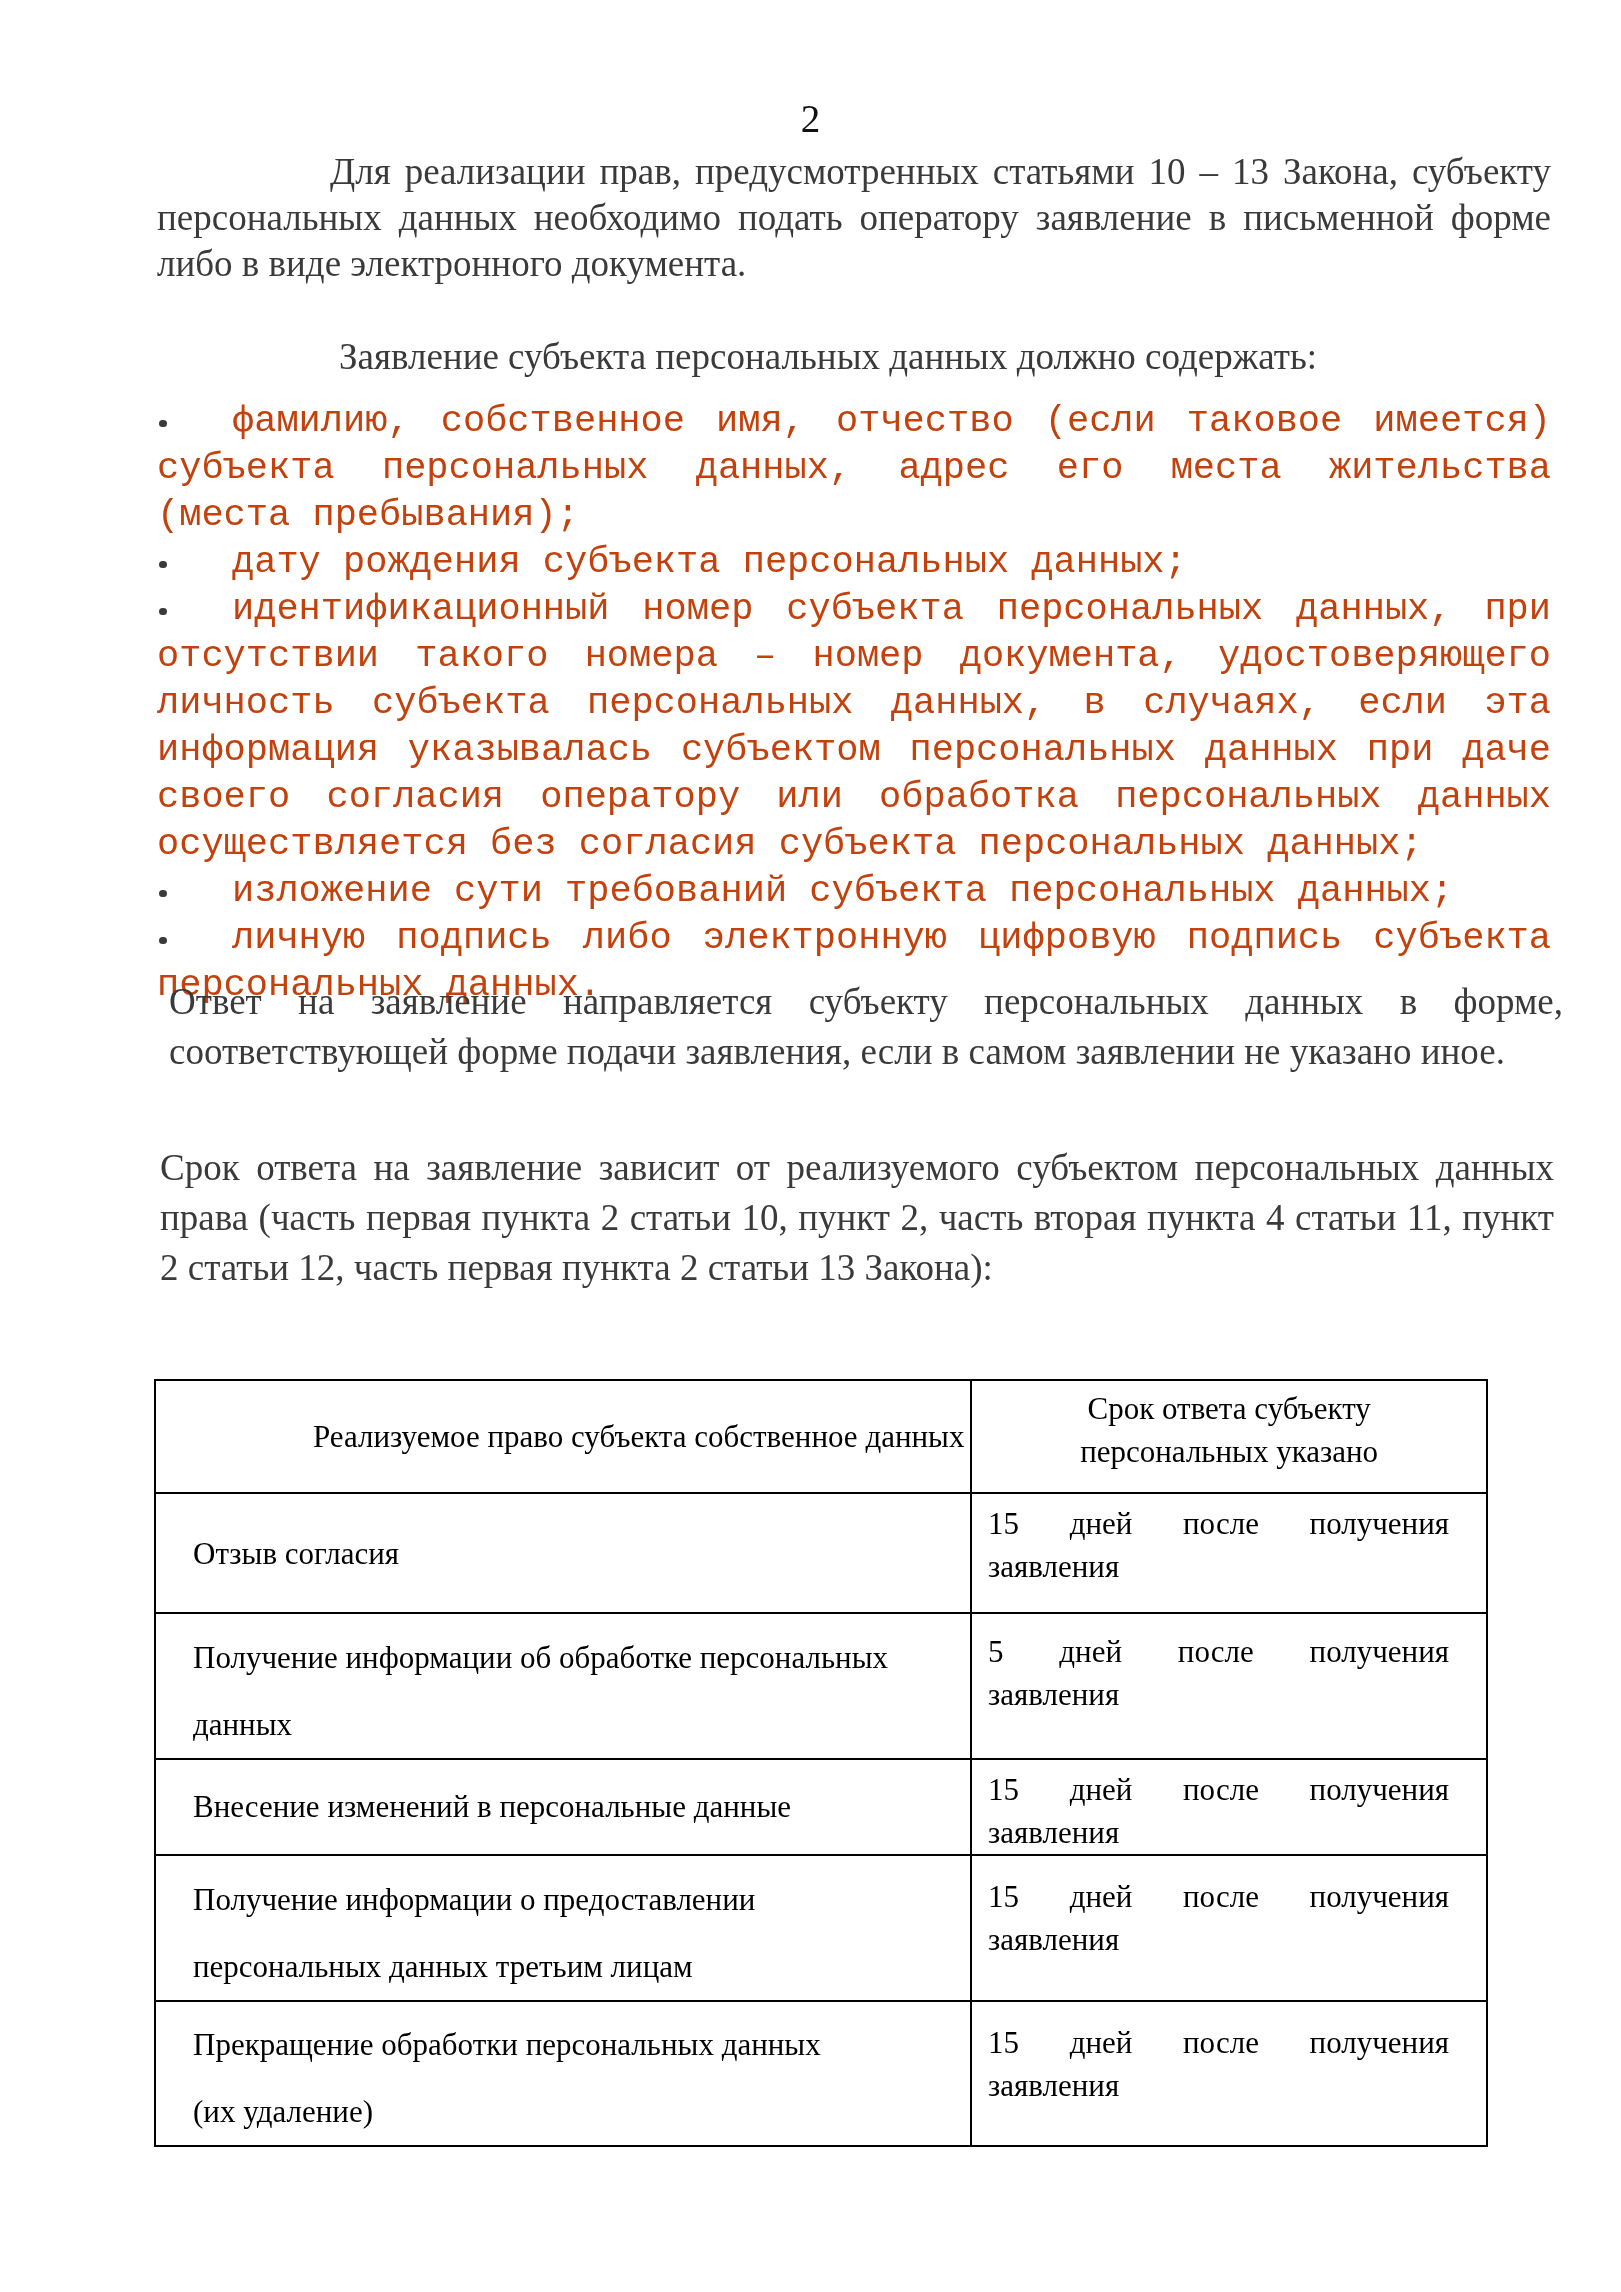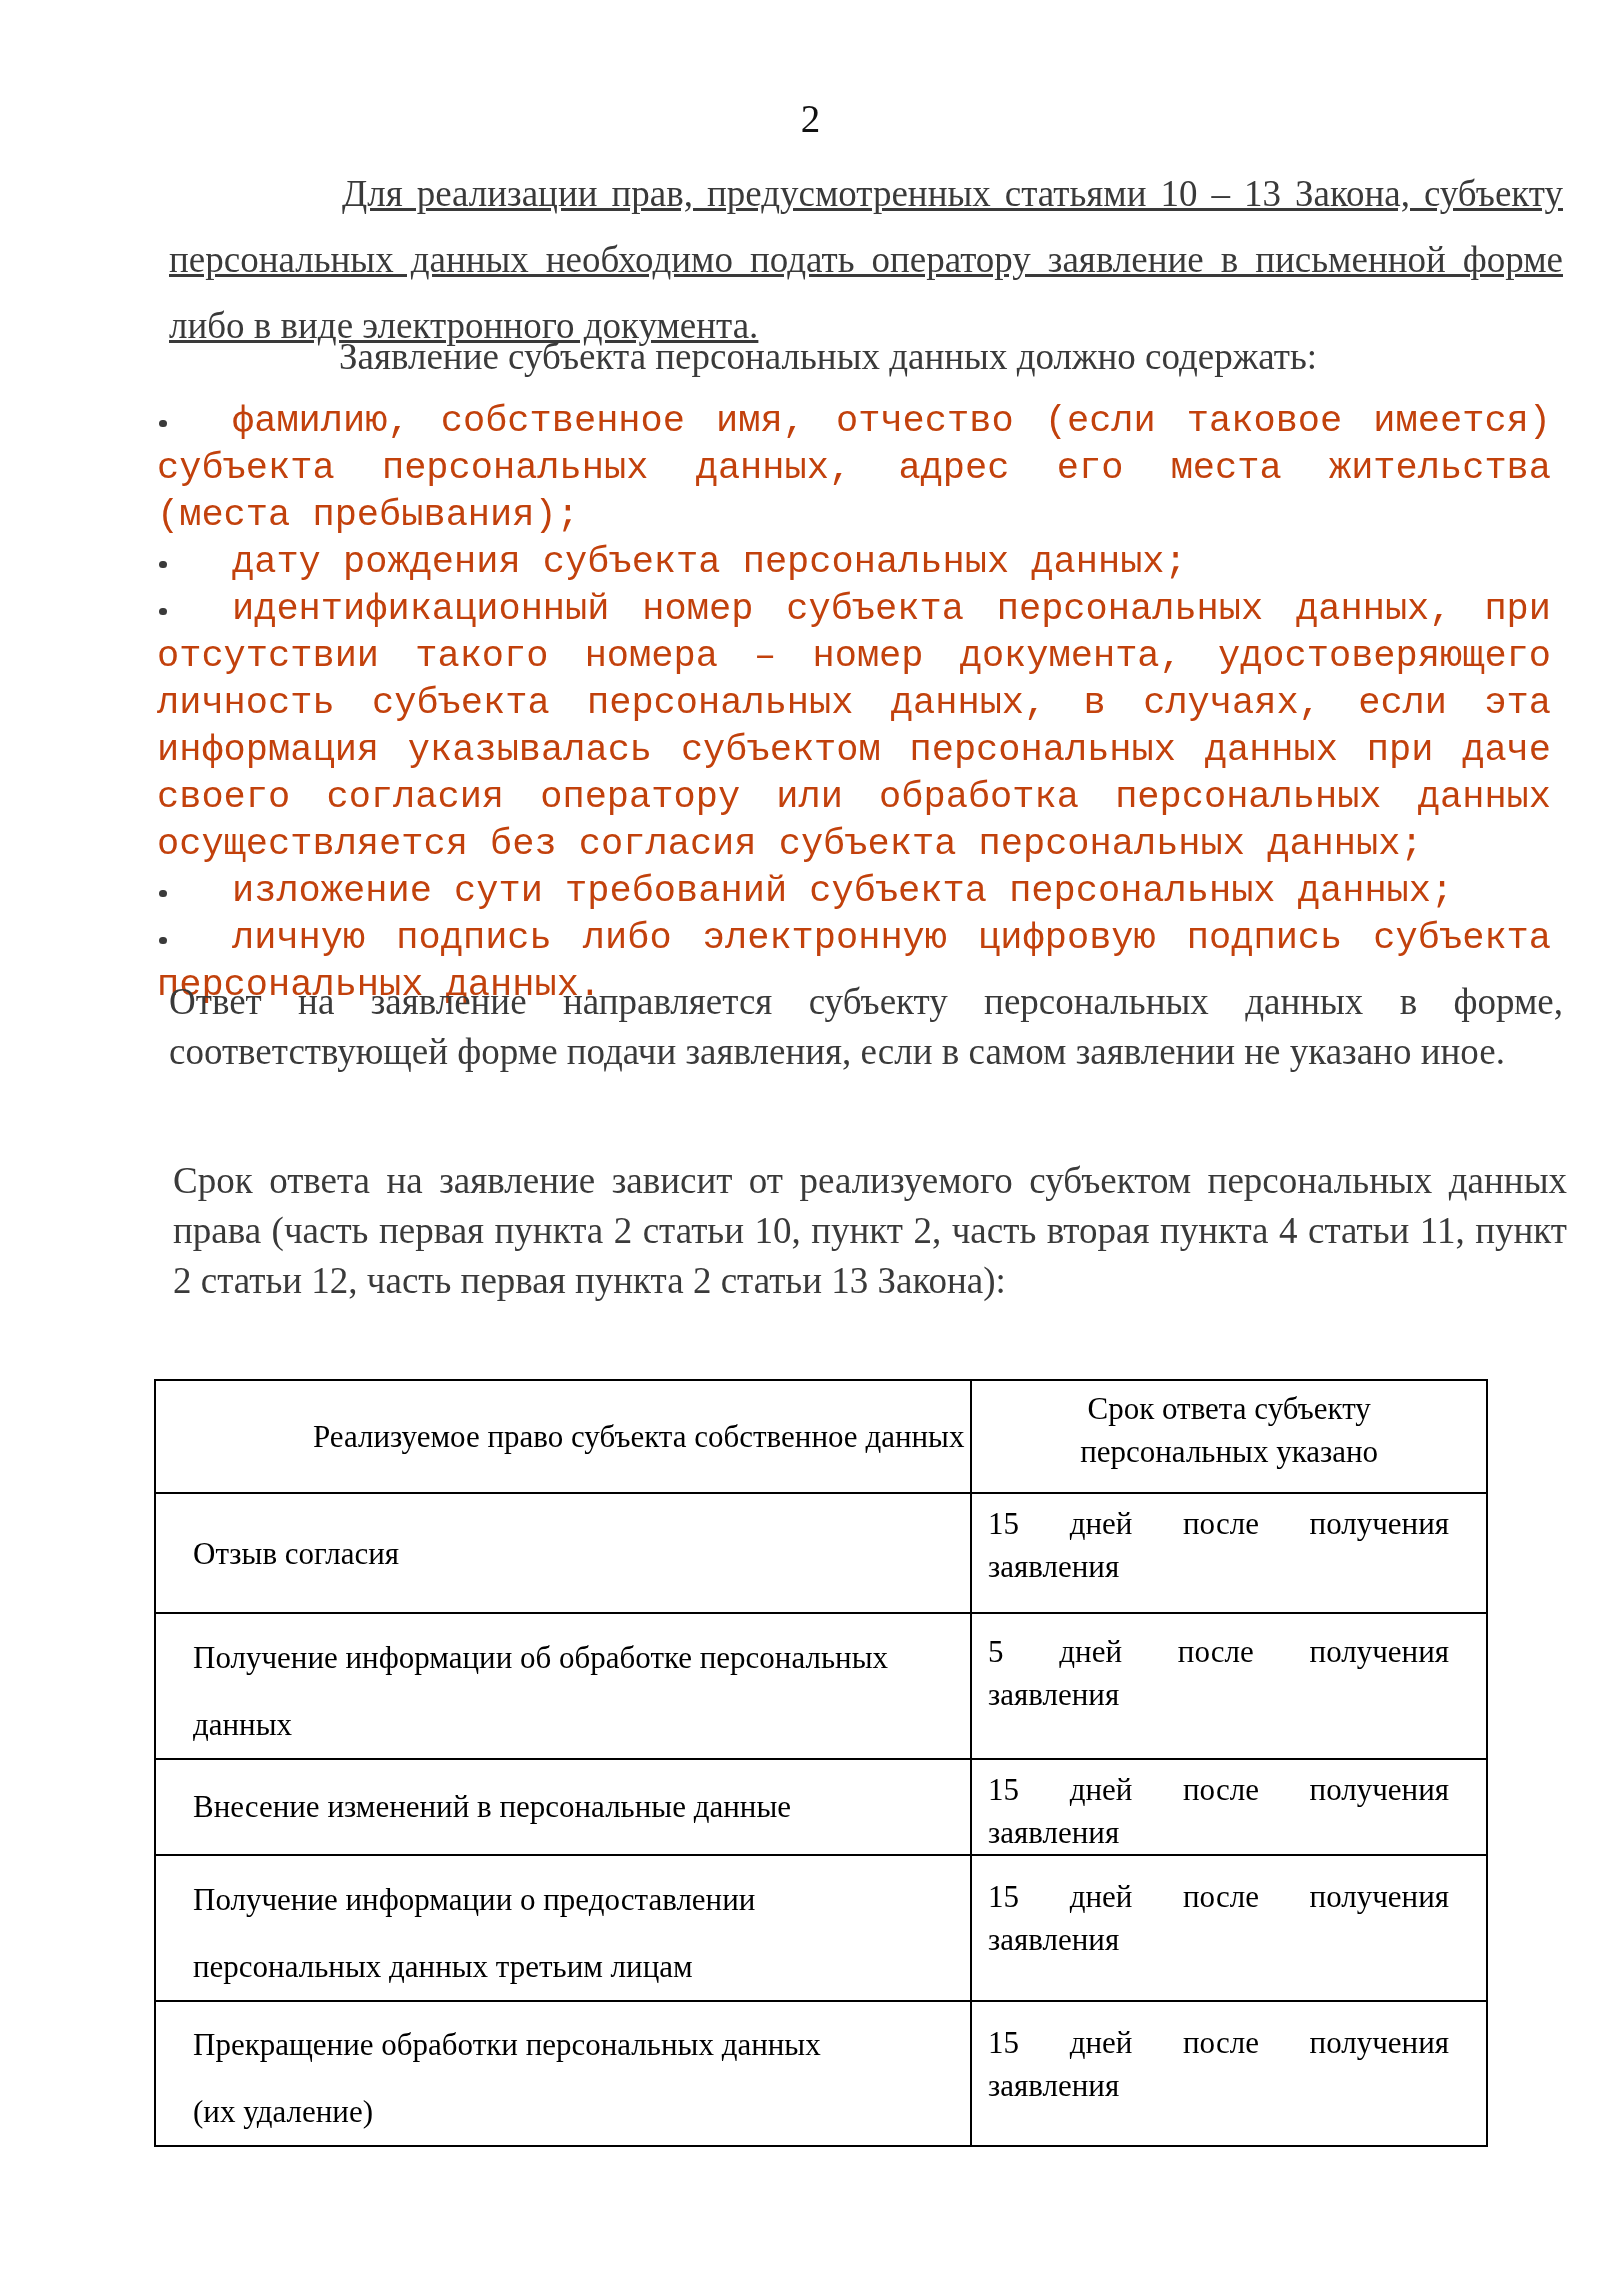--- a/index.html
+++ b/index.html
@@ -1,34 +1,34 @@
 <!DOCTYPE html>
 <html><head>
 <meta charset="utf-8">
 <style>
   html, body { margin: 0; padding: 0; background: #ffffff; }
   body { width: 1621px; height: 2293px; position: relative; overflow: hidden;
          font-family: "Liberation Serif", "DejaVu Serif", serif; }
   .page { position: absolute; left: 0; top: 0; width: 1621px; height: 2293px; background: #fff; }
   .page-number { position: absolute; top: 94px; left: 0; width: 1621px; text-align: center;
                  font-size: 39px; line-height: 49px; color: #111; }
-  .p1 { position: absolute; top: 149px; left: 157px; width: 1394px; line-height: 66px;
-        text-indent: 173px; text-align: justify; color: #3a3a3a; font-size: 37px; margin: 12px; text-decoration: underline; }
+  .p1 { position: absolute; top: 149px; left: 157px; width: 1394px; line-height: 46px;
+        text-indent: 173px; text-align: justify; color: #3a3a3a; font-size: 37px; margin: 0; }
   .p2 { position: absolute; top: 323px; left: 330px; width: 1220px; line-height: 50px;
         color: #3a3a3a; font-size: 37px; margin: 9px; }
   .bullets { position: absolute; top: 398px; left: 157px; width: 1394px; margin: 0; padding: 0;
              list-style: none; color: #c2410c; font-size: 37px; line-height: 47px; font-family: Liberation Mono, monospace; }
   .bullets li { position: relative; text-indent: 75px; text-align: justify; margin: 0; }
   .bullets li .bullet-dot { position: absolute; left: 0; top: 0; text-indent: 0; width: 19.6px; }
   .bullet-dot::before { content: ""; position: absolute; left: 2px; top: 21.6px; width: 7.8px; height: 7.8px;
                         background: #3a3a3a; border-radius: 50%; }
   .p3 { position: absolute; top: 965px; left: 157px; width: 1394px; line-height: 50px;
         text-align: justify; color: #3a3a3a; font-size: 37px; margin: 12px; }
   .p4 { position: absolute; top: 1140px; left: 157px; width: 1394px; line-height: 50px;
-        text-align: justify; color: #3a3a3a; font-size: 37px; margin: 16px; }
+        text-align: justify; color: #3a3a3a; font-size: 37px; margin: 3px; }
 
   .rights-table { position: absolute; left: 154px; top: 1379px; width: 1334px;
                   border-collapse: collapse; color: #000; font-size: 31px;
                   font-family: "Liberation Serif", "DejaVu Serif", serif; }
   .rights-table td, .rights-table th { border: 2.9px solid #000; vertical-align: top; padding: 0; font-weight: normal; }
   .rights-table .col-right { width: 461px; }
   .rights-table th.col-left { text-align: right; vertical-align: middle; padding-right: 5.9px; line-height: 39px; }
   .rights-table th.col-right { text-align: center; line-height: 43px; padding-top: 5.9px; }
   .rights-table td.col-left { padding-left: 37px; padding-top: 9.8px; line-height: 67px; }
   .rights-table td.col-left.single { vertical-align: middle; padding-top: 0; line-height: 39px; }

